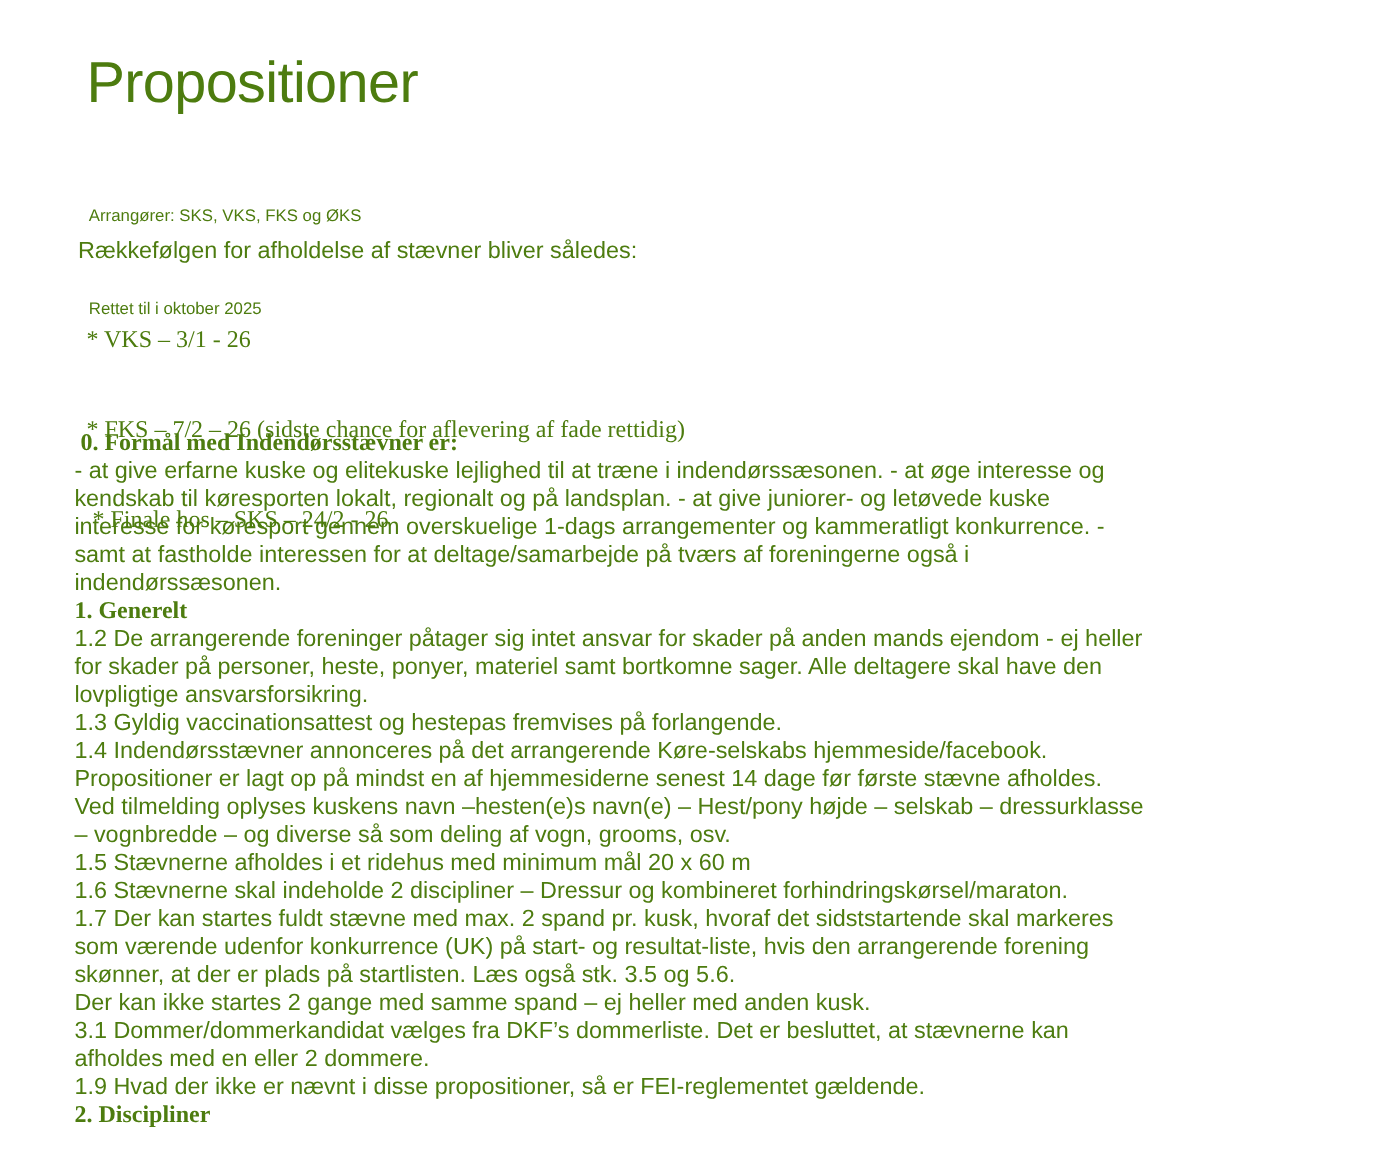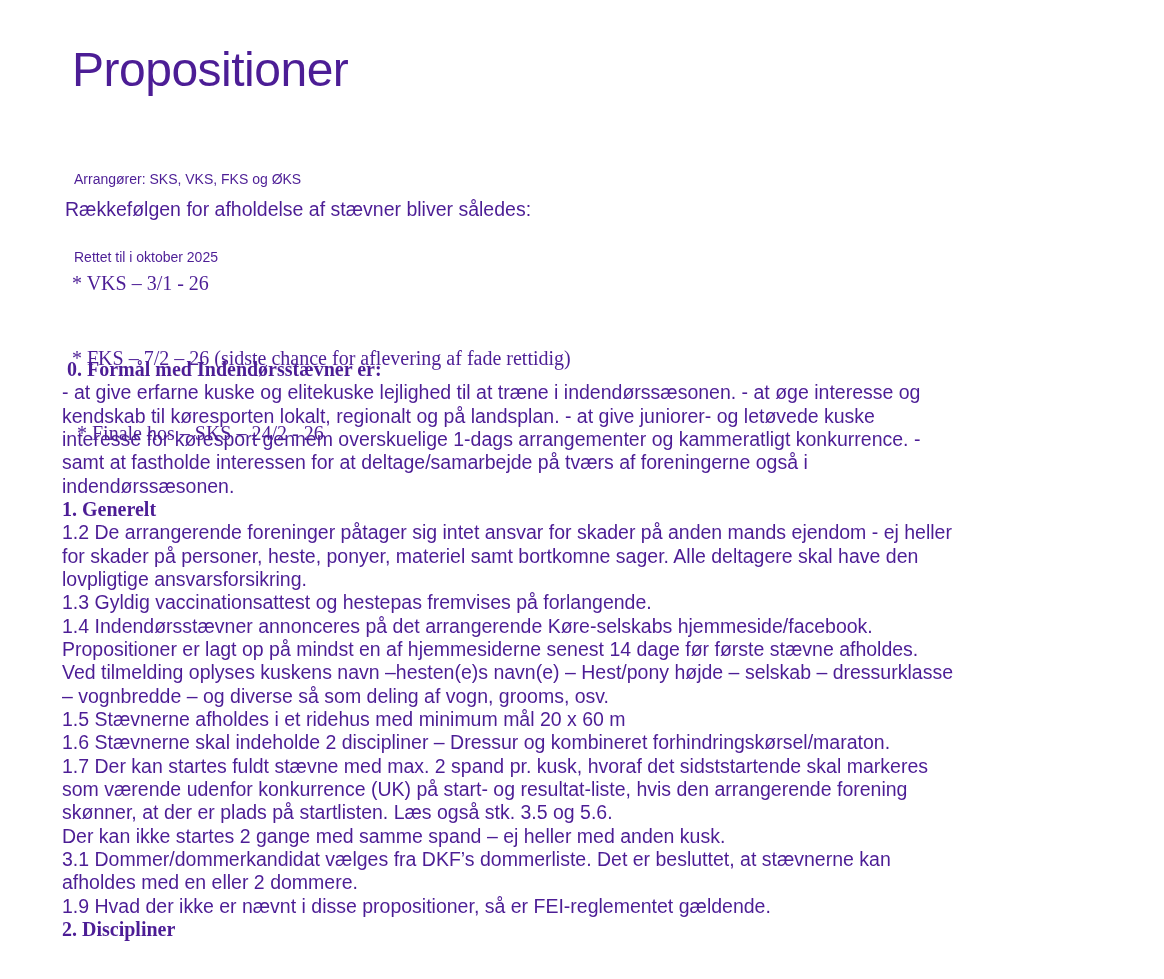--- a/index.html
+++ b/index.html
@@ -6,21 +6,21 @@
     margin: 0;
     padding: 0;
     background: #ffffff;
   }
   .page {
     position: relative;
     width: 1098px;
     height: 979px;
     background: #ffffff;
     overflow: hidden;
-    color: #4c1d95;
+    color: #4d7c0f;
   }
   .sans { font-family: "Liberation Sans", sans-serif; }
   .serif { font-family: "Liberation Serif", serif; }
 
   .doc-title {
     position: absolute;
     left: 72px;
     top: 46px;
     margin: 0;
     font-family: "Liberation Sans", sans-serif;

